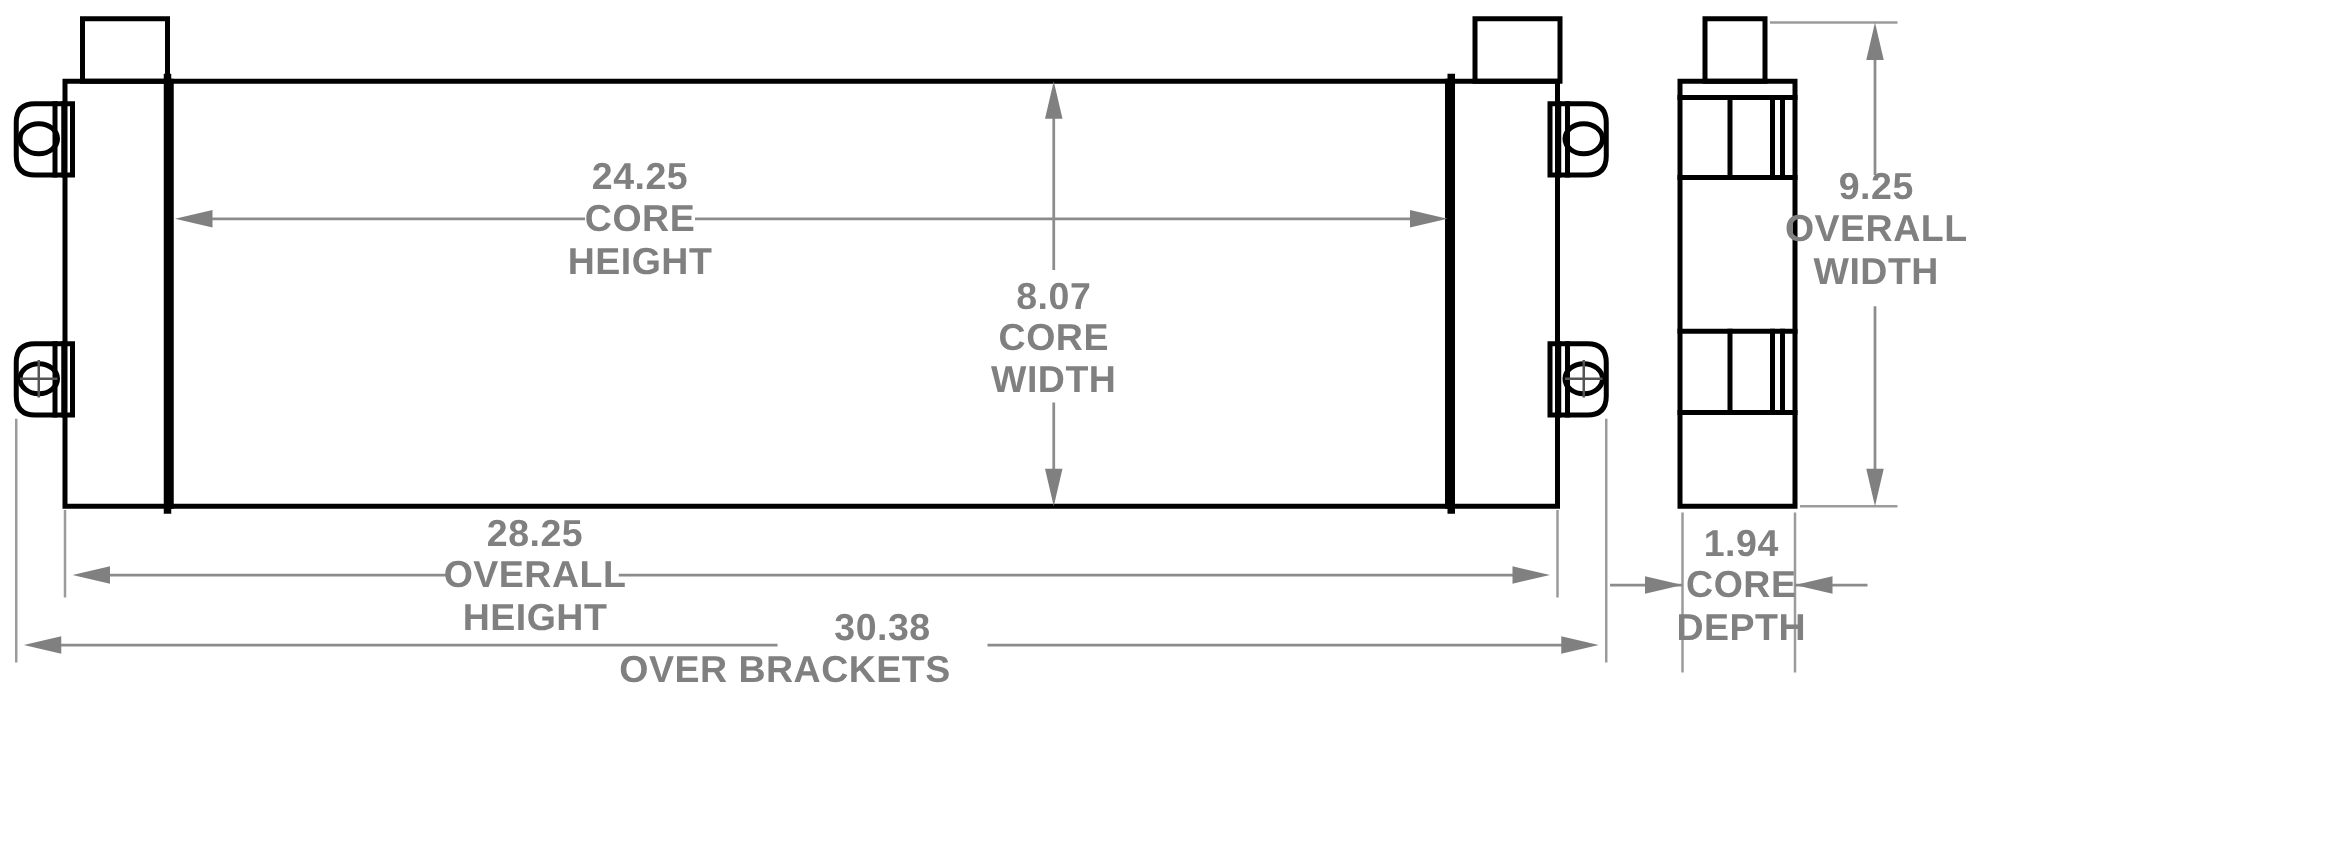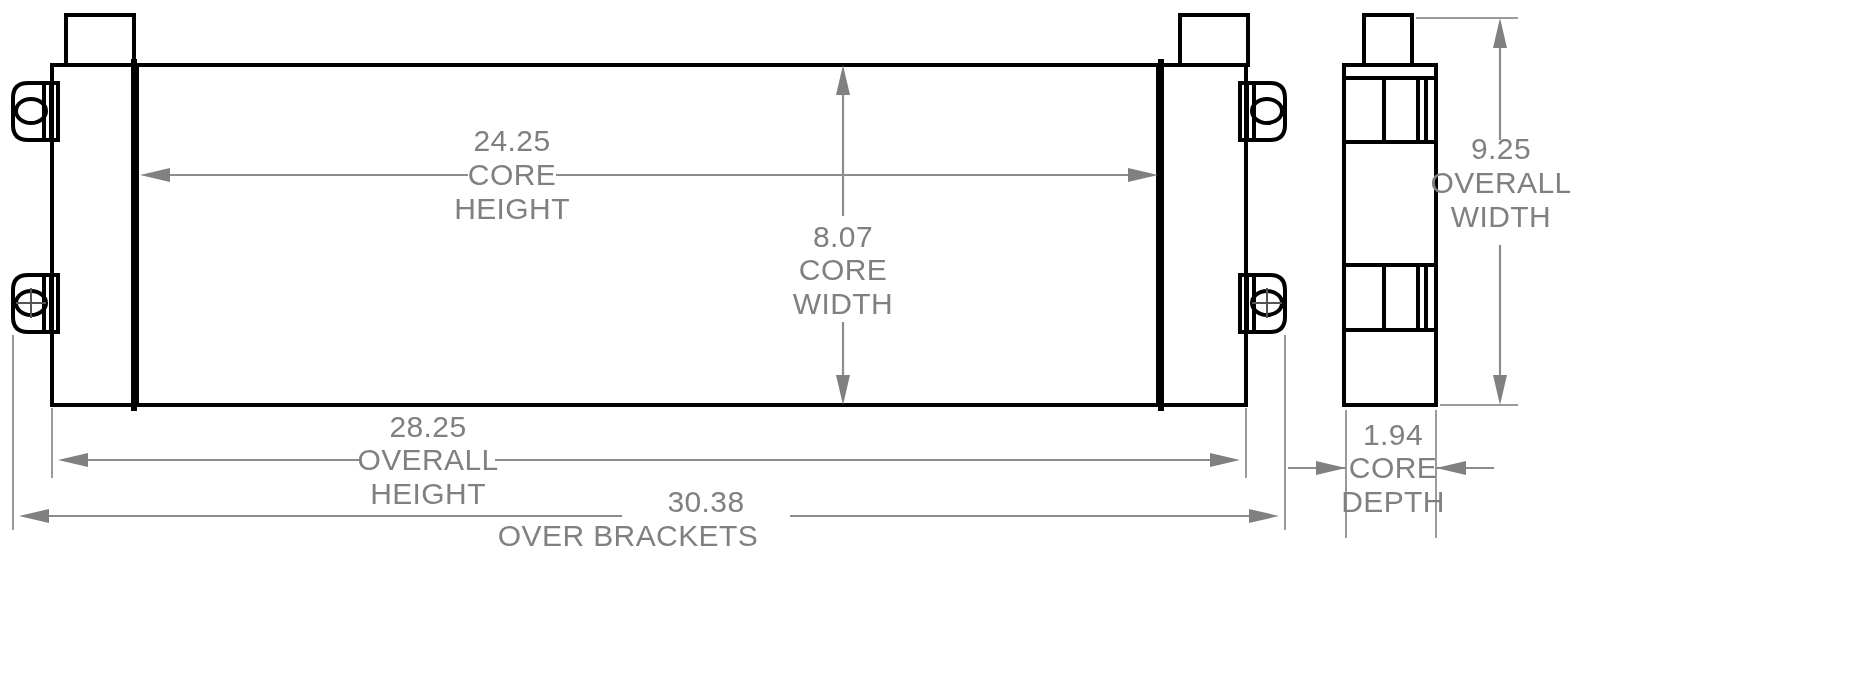--- a/index.html
+++ b/index.html
@@ -9,20 +9,21 @@
   }
   body {
     font-family: "Liberation Sans", sans-serif;
   }
   #stage {
     position: relative;
     width: 1872px;
     height: 675px;
     background: #ffffff;
     overflow: hidden;
+    font-weight: bold;
   }
   svg#drawing {
     position: absolute;
     left: 0;
     top: 0;
     width: 1872px;
     height: 675px;
     display: block;
   }
   .dimtext {

